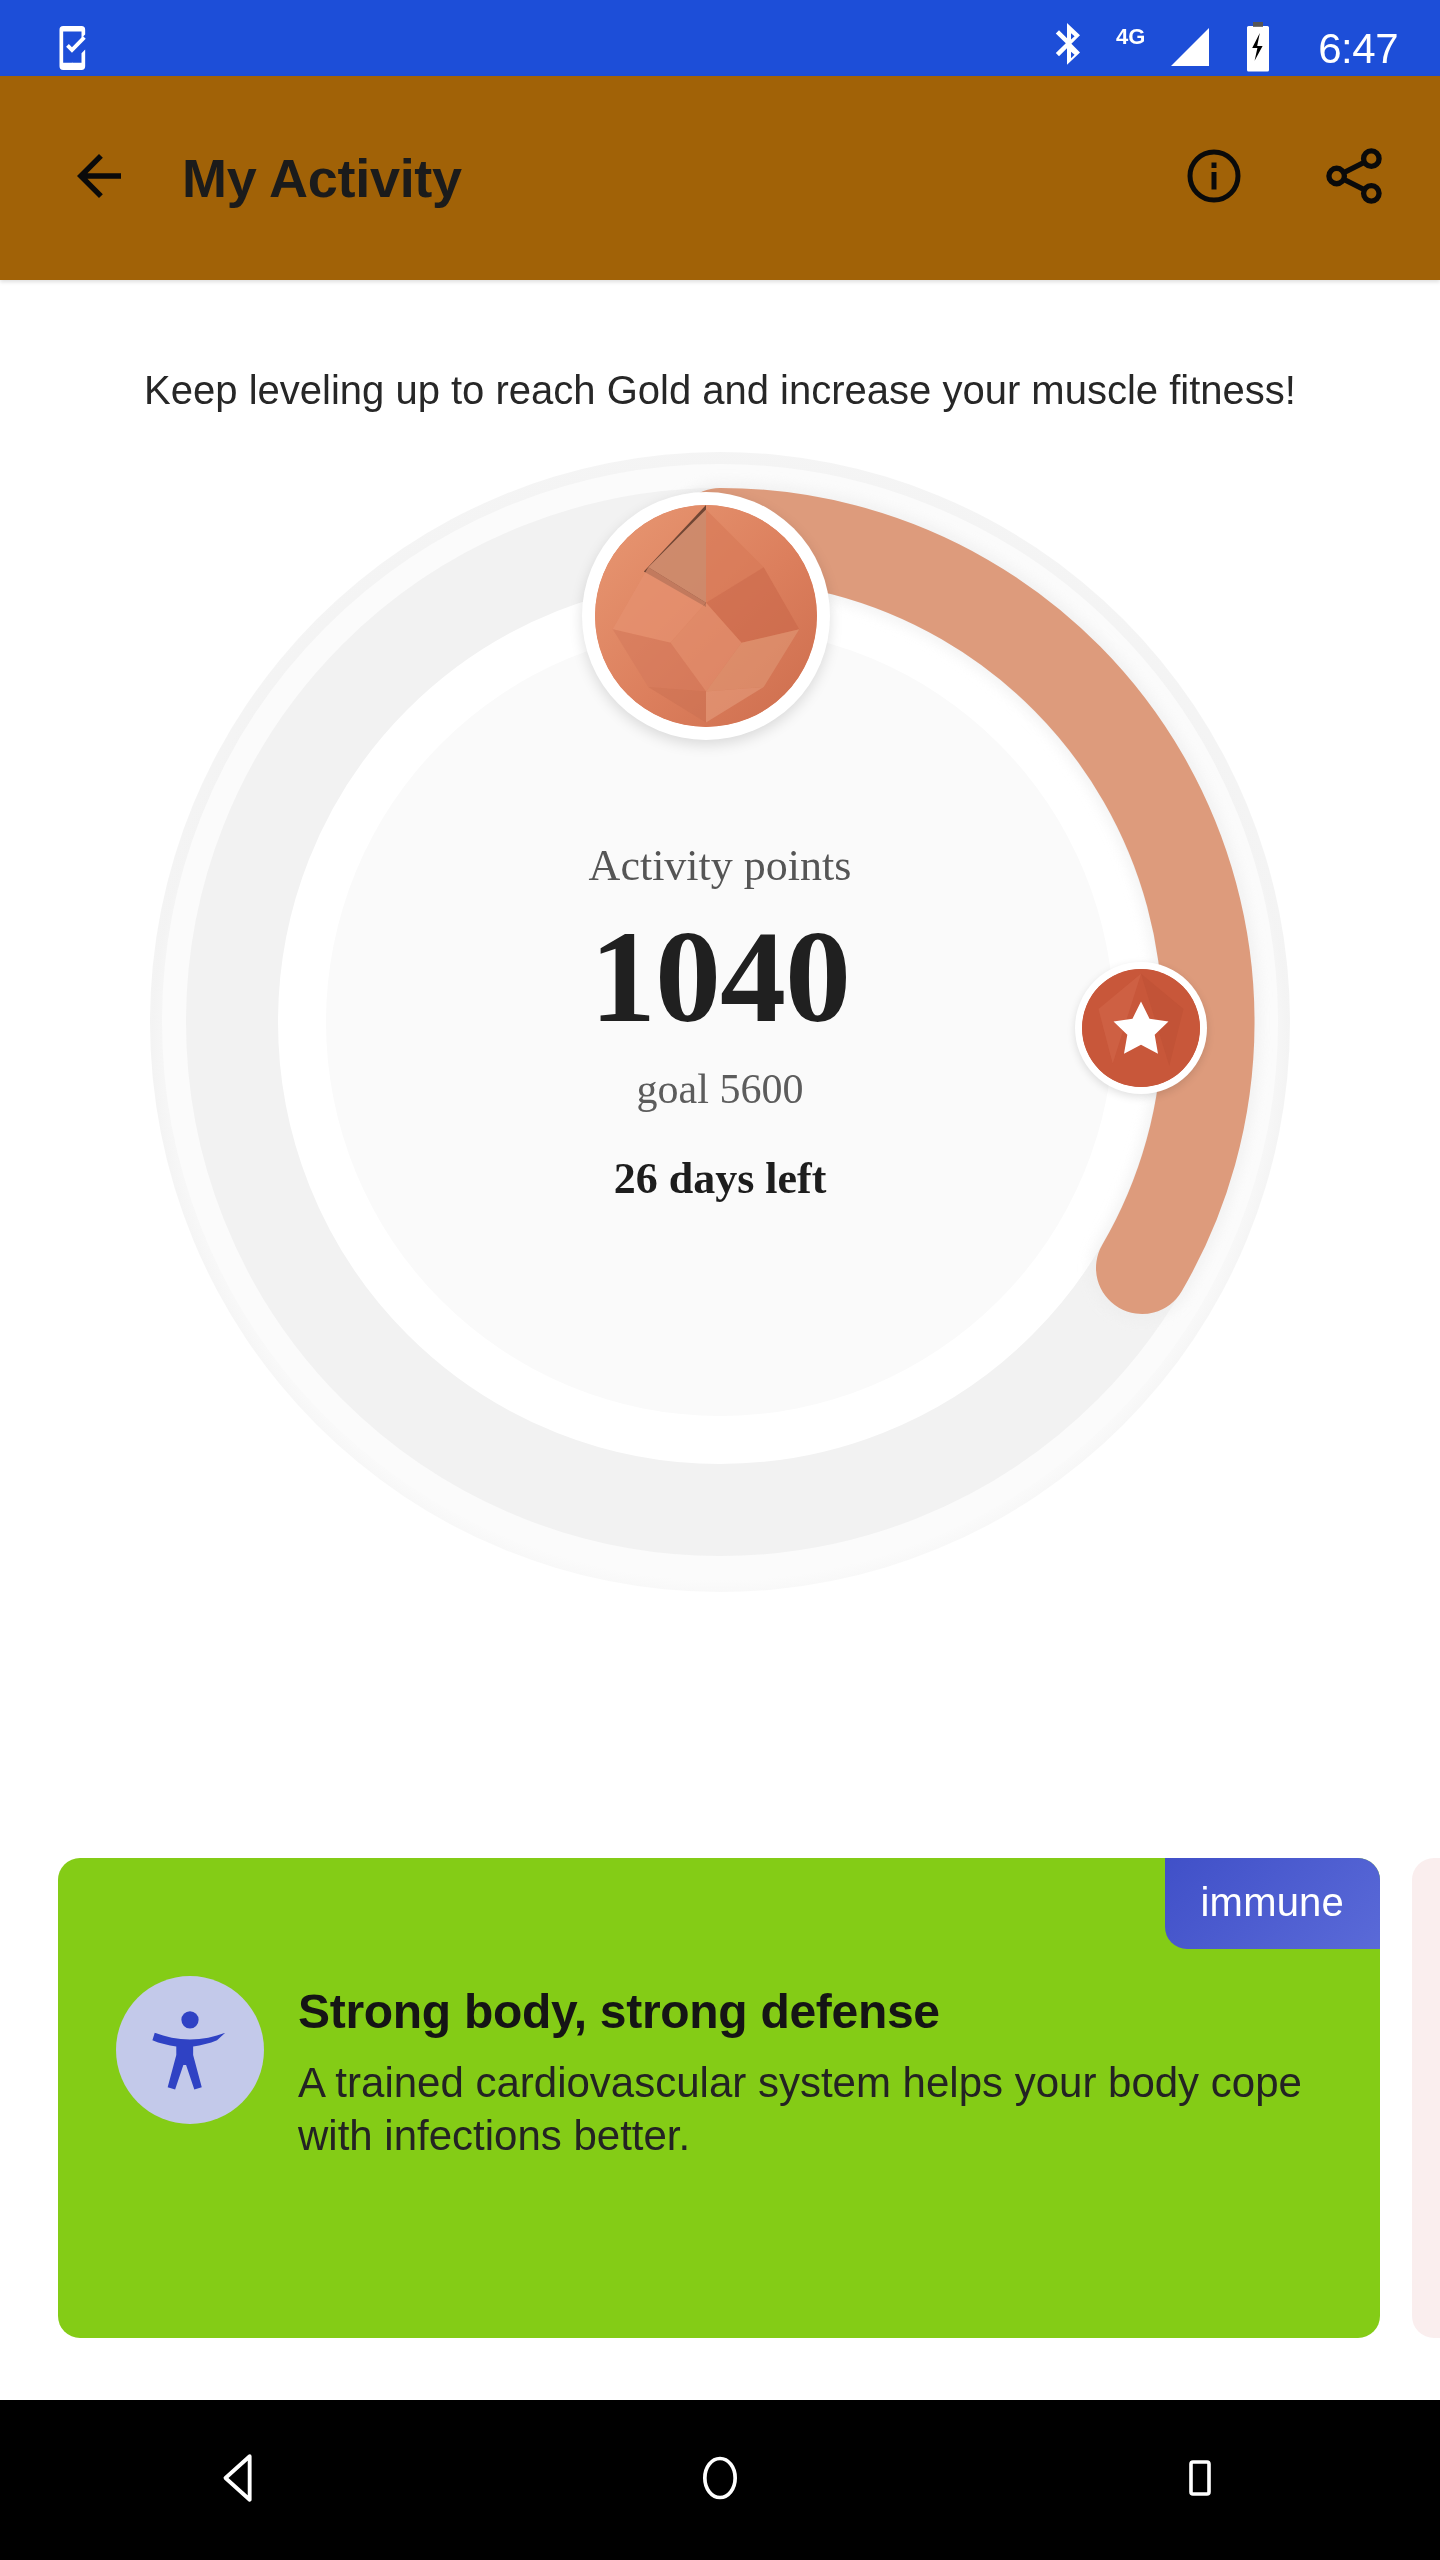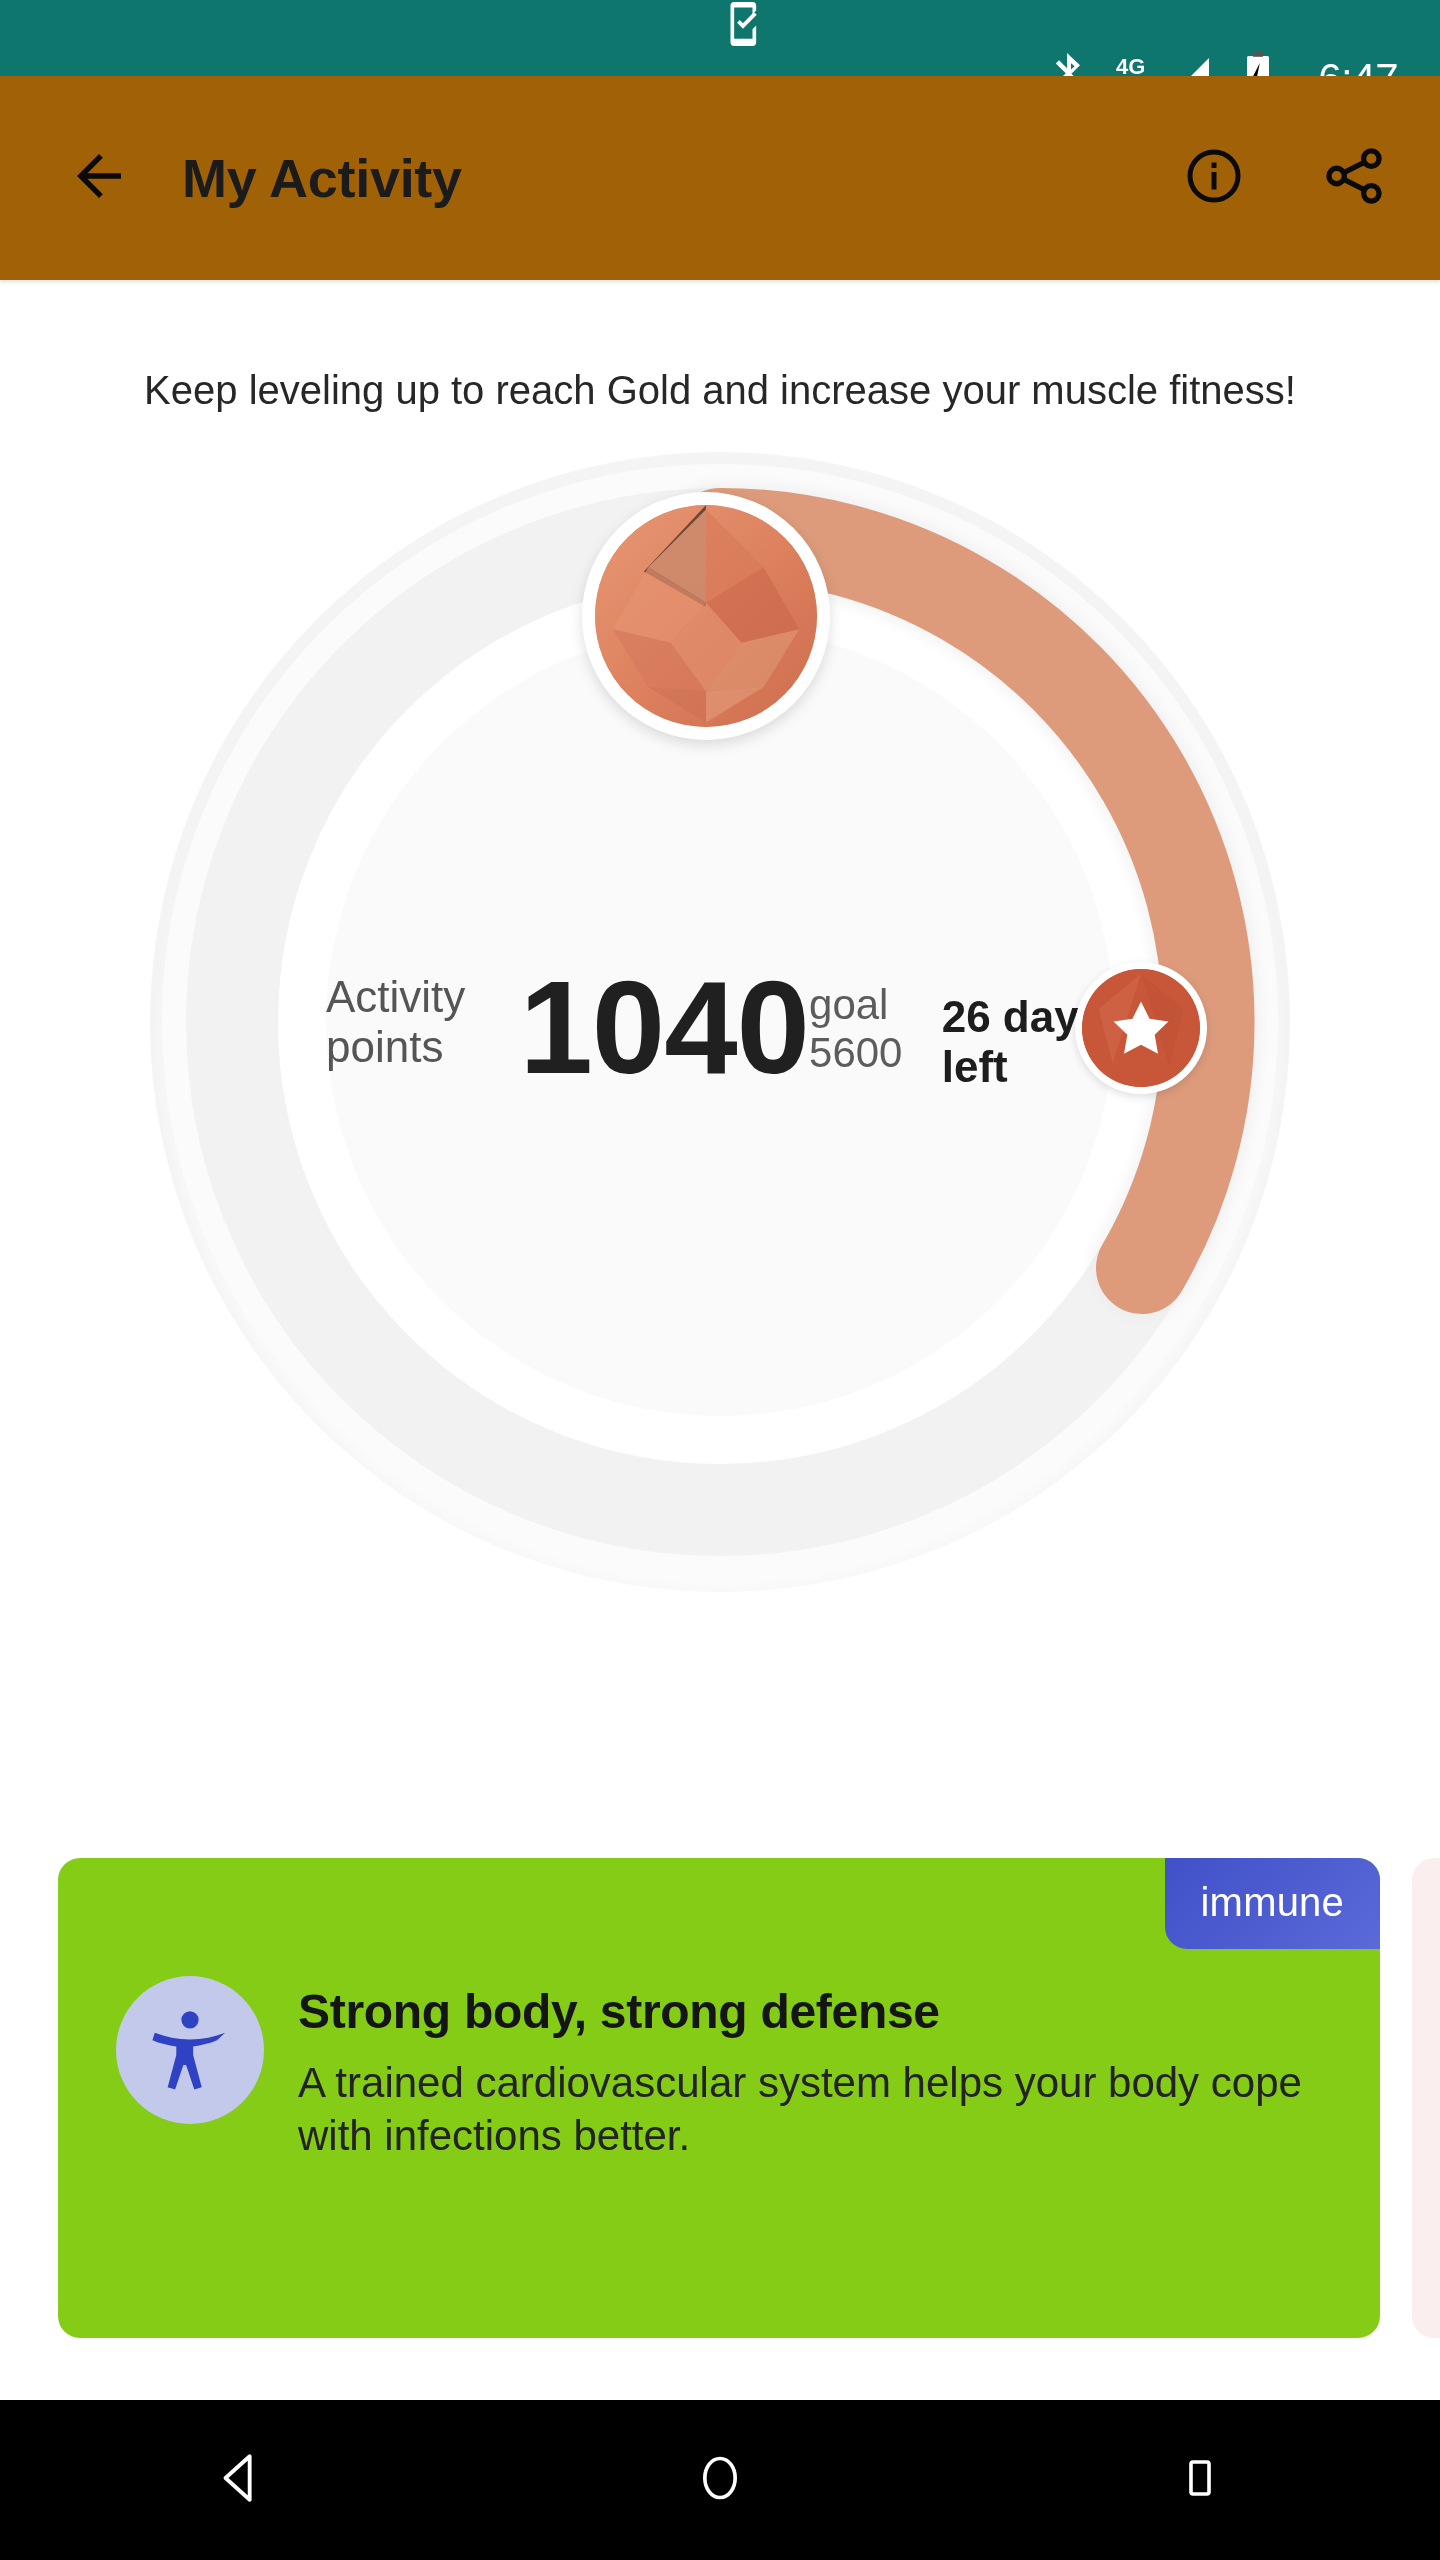--- a/index.html
+++ b/index.html
@@ -7,22 +7,22 @@
     width:1440px; height:2560px;
     background:#ffffff;
     font-family:"Liberation Sans", sans-serif;
     overflow:hidden;
   }
 
   
   .statusbar{
     position:absolute; top:0; left:0;
     width:1440px; height:76px;
-    background:#0f766e;
-    display:flex; align-items:center;flex-direction:column;
+    background:#1d4ed8;
+    display:flex; align-items:flex-end;
   }
   .sb-left{ margin-left:54px; display:flex; align-items:center; }
   .sb-right{
     margin-left:auto; margin-right:42px;
     display:flex; align-items:center; gap:30px;
   }
   .sb-time{
     color:#ffffff; font-size:42px; font-weight:400;
     letter-spacing:-.5px; margin-left:15px;
   }
@@ -86,22 +86,22 @@
       rgba(255,255,255,0) 97%);
   }
   .gauge-svg{ position:absolute; left:0; top:0; }
 
   .gauge-inner{
     position:absolute;
     left:186px; top:186px;
     width:788px; height:788px;
     border-radius:50%;
     background:#fafafa;
-    display:flex; flex-direction:row;
-    align-items:center; justify-content:center;
+    display:flex; flex-direction:column;
+    align-items:center; justify-content:center;font-family:Liberation Serif, serif;
   }
   .g-label{ font-size:44px; color:#555555; font-weight:400; }
   .g-value{
     font-size:132px; font-weight:700; color:#202020;
     line-height:1.12; letter-spacing:-1px; margin-top:12px;
   }
   .g-goal{ font-size:42px; color:#5c5c5c; font-weight:400; margin-top:14px; }
   .g-days{ font-size:44px; color:#1d1d1d; font-weight:700; margin-top:40px; }
 
   .gem{

